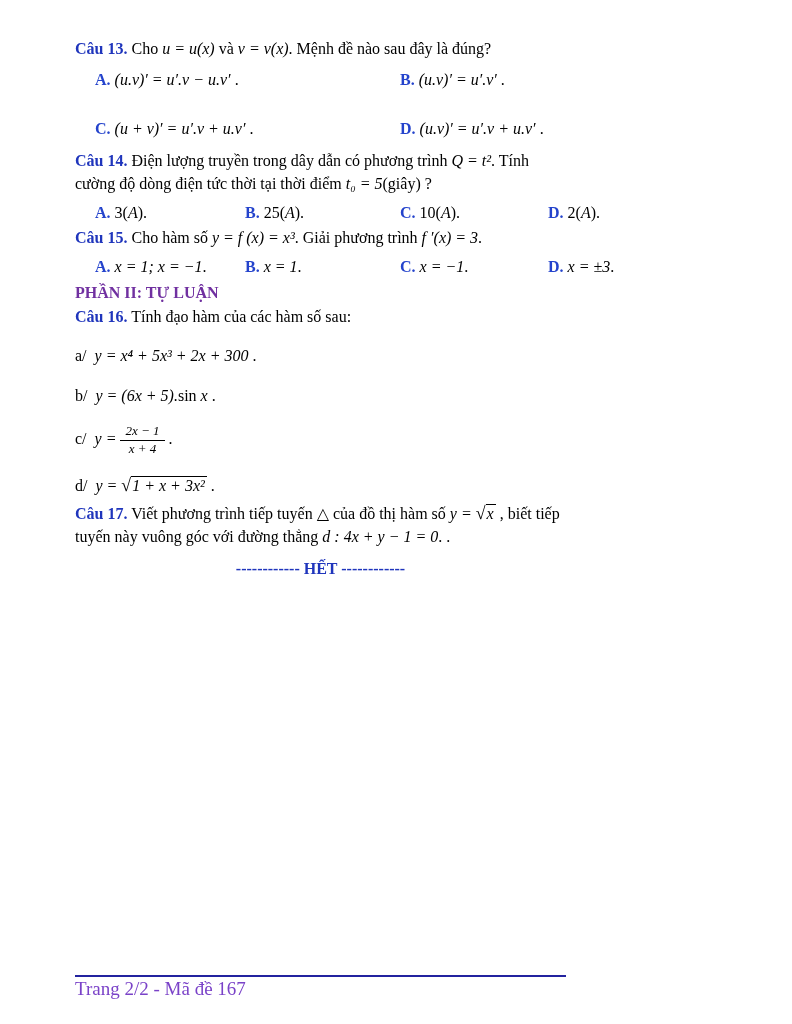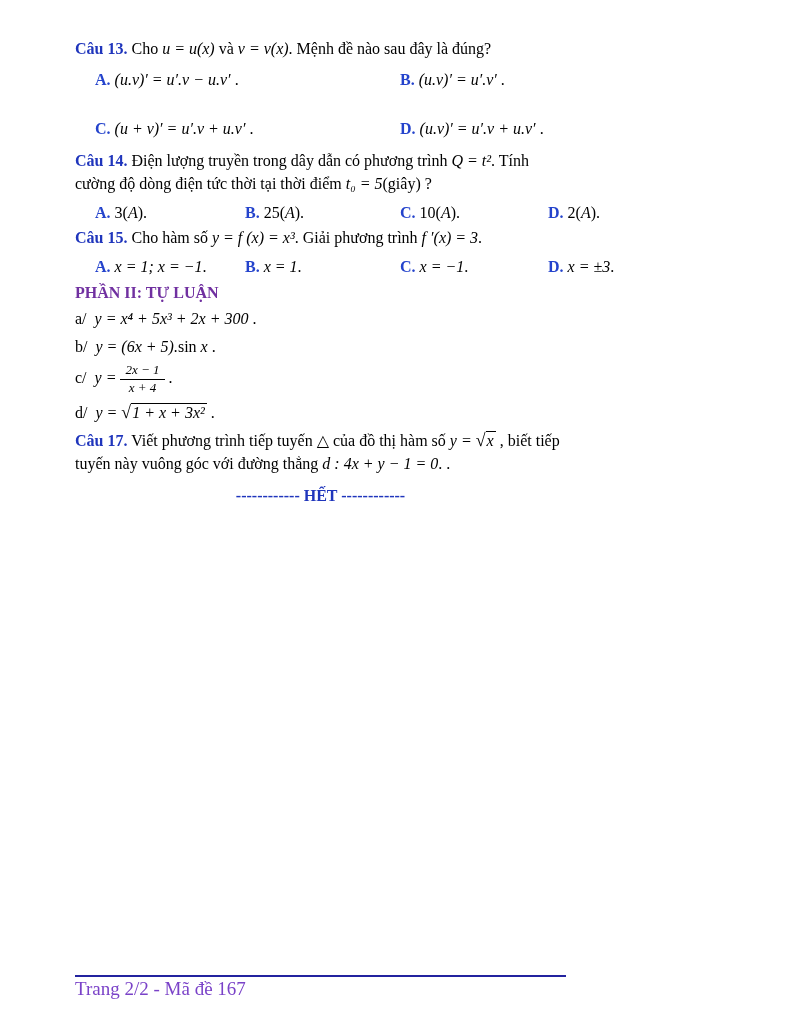--- a/index.html
+++ b/index.html
@@ -16,21 +16,21 @@
   .qblock{margin:0;}
   .qlabel{color:#1f35bc;font-weight:bold;}
   .olabel{color:#2443cc;font-weight:bold;}
   .math{font-style:italic;}
   .txt{font-style:normal;}
   .opts{display:grid;margin:4px 0 4px 20px;}
   .opts.two{grid-template-columns:305px 1fr;row-gap:23px;line-height:26px;margin-top:7px;margin-bottom:7px;}
   .opts.four{grid-template-columns:150px 155px 148px 1fr;line-height:22px;margin-top:7px;margin-bottom:2px;}
   .opt{white-space:nowrap;}
   .section-header{color:#7030a0;font-weight:bold;margin:4px 0 2px 0;line-height:21px;}
-  .part{margin:4px 0 4px 0;line-height:24px;}
+  .part{margin:16px 0 4px 0;line-height:24px;}
   .part-tag{font-style:normal;margin-right:8px;}
   .frac{display:inline-block;text-align:center;vertical-align:middle;line-height:1.15;font-size:13px;}
   .frac .num{display:block;padding:0 5px 1px 5px;border-bottom:1px solid #000;}
   .frac .den{display:block;padding:1px 5px 0 5px;}
   .sqrt{white-space:nowrap;}
   .sqrt .radical{font-style:normal;font-size:1.12em;}
   .sqrt .radicand{border-top:1px solid #000;padding:0 2px 0 1px;}
   .end-marker{color:#1f35bc;font-weight:bold;text-align:center;margin-top:10px;line-height:22px;}
   .footer{
     position:absolute;left:75px;right:66px;top:975px;
@@ -71,20 +71,21 @@
         <span class="opt"><span class="olabel">A.</span> <span><span class="math">x = 1; x = −1</span><span class="txt">.</span></span></span>
         <span class="opt"><span class="olabel">B.</span> <span><span class="math">x = 1</span><span class="txt">.</span></span></span>
         <span class="opt"><span class="olabel">C.</span> <span><span class="math">x = −1</span><span class="txt">.</span></span></span>
         <span class="opt"><span class="olabel">D.</span> <span><span class="math">x = ±3</span><span class="txt">.</span></span></span>
       </div>
     </div>
 
     <div class="section-header">PHẦN II: TỰ LUẬN</div>
 
     <div class="qblock">
+      <p class="stem"><span class="qlabel">Câu 16.</span> <span><span class="txt">Tính đạo hàm của các hàm số sau:</span></span></p>
       <div class="part"><span class="part-tag">a/</span><span><span class="math">y = x⁴ + 5x³ + 2x + 300</span><span class="txt"> .</span></span></div>
       <div class="part"><span class="part-tag">b/</span><span><span class="math">y = (6x + 5).</span><span class="txt">sin </span><span class="math">x</span><span class="txt"> .</span></span></div>
       <div class="part"><span class="part-tag">c/</span><span><span class="math">y = </span><span class="frac math"><span class="num">2x − 1</span><span class="den">x + 4</span></span><span class="txt"> .</span></span></div>
       <div class="part"><span class="part-tag">d/</span><span><span class="math">y = </span><span class="sqrt math"><span class="radical">√</span><span class="radicand">1 + x + 3x²</span></span><span class="txt"> .</span></span></div>
     </div>
 
     <div class="qblock">
       <p class="stem"><span class="qlabel">Câu 17.</span> <span><span class="txt">Viết phương trình tiếp tuyến </span><span class="math">△</span><span class="txt"> của đồ thị hàm số </span><span class="math">y = </span><span class="sqrt math"><span class="radical">√</span><span class="radicand">x</span></span><span class="txt"> , biết tiếp tuyến này vuông góc với đường thẳng </span><span class="math">d : 4x + y − 1 = 0</span><span class="txt">. .</span></span></p>
     </div>
 

